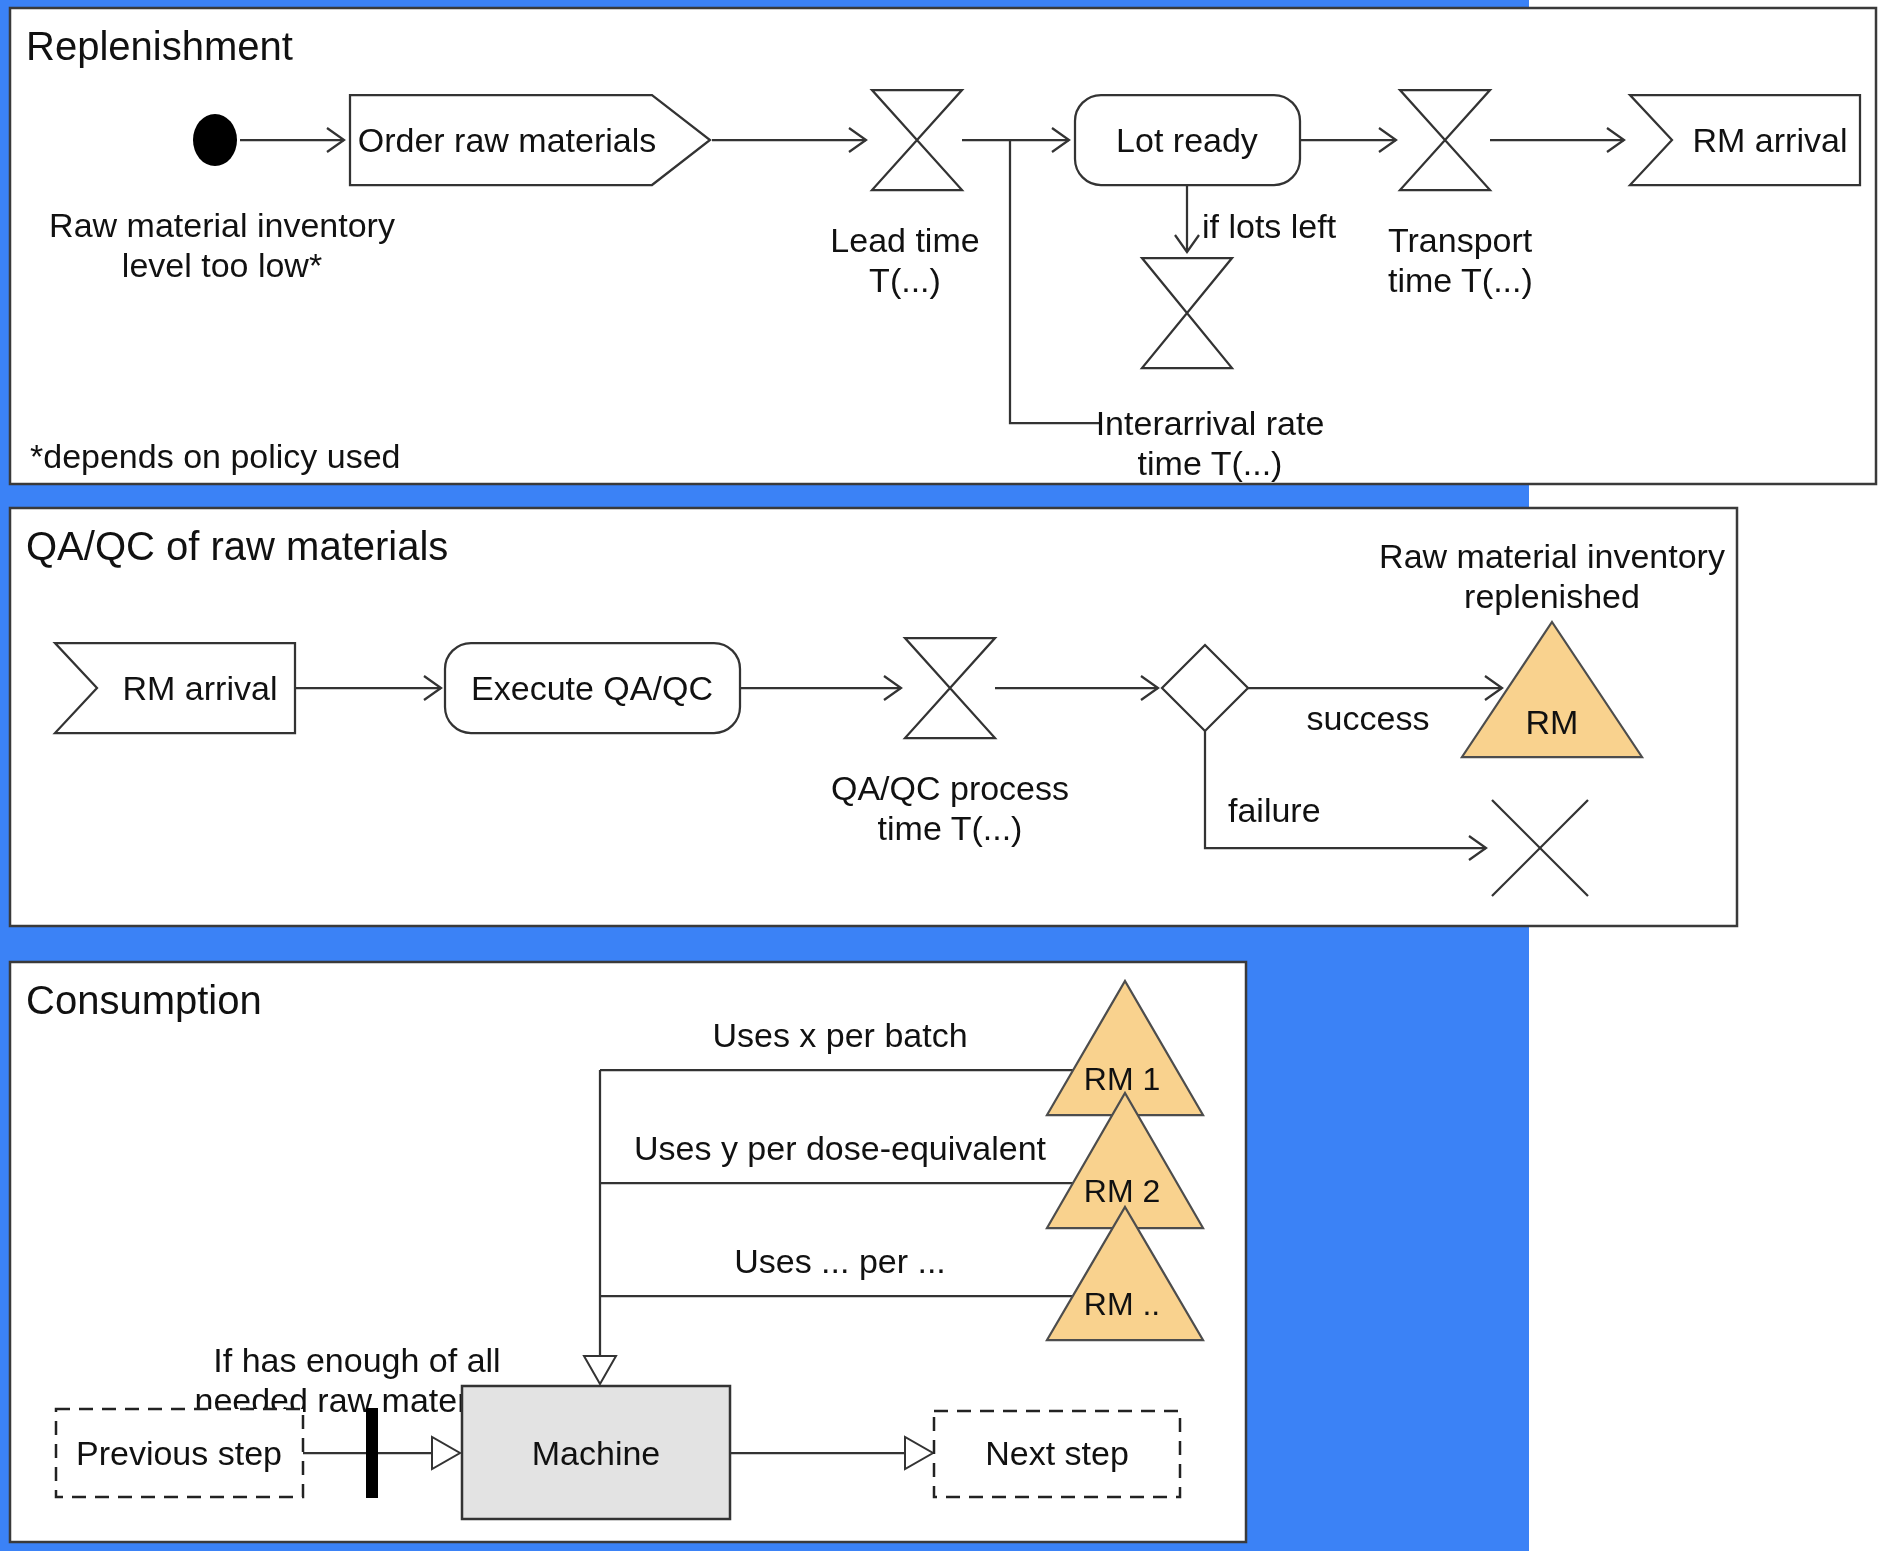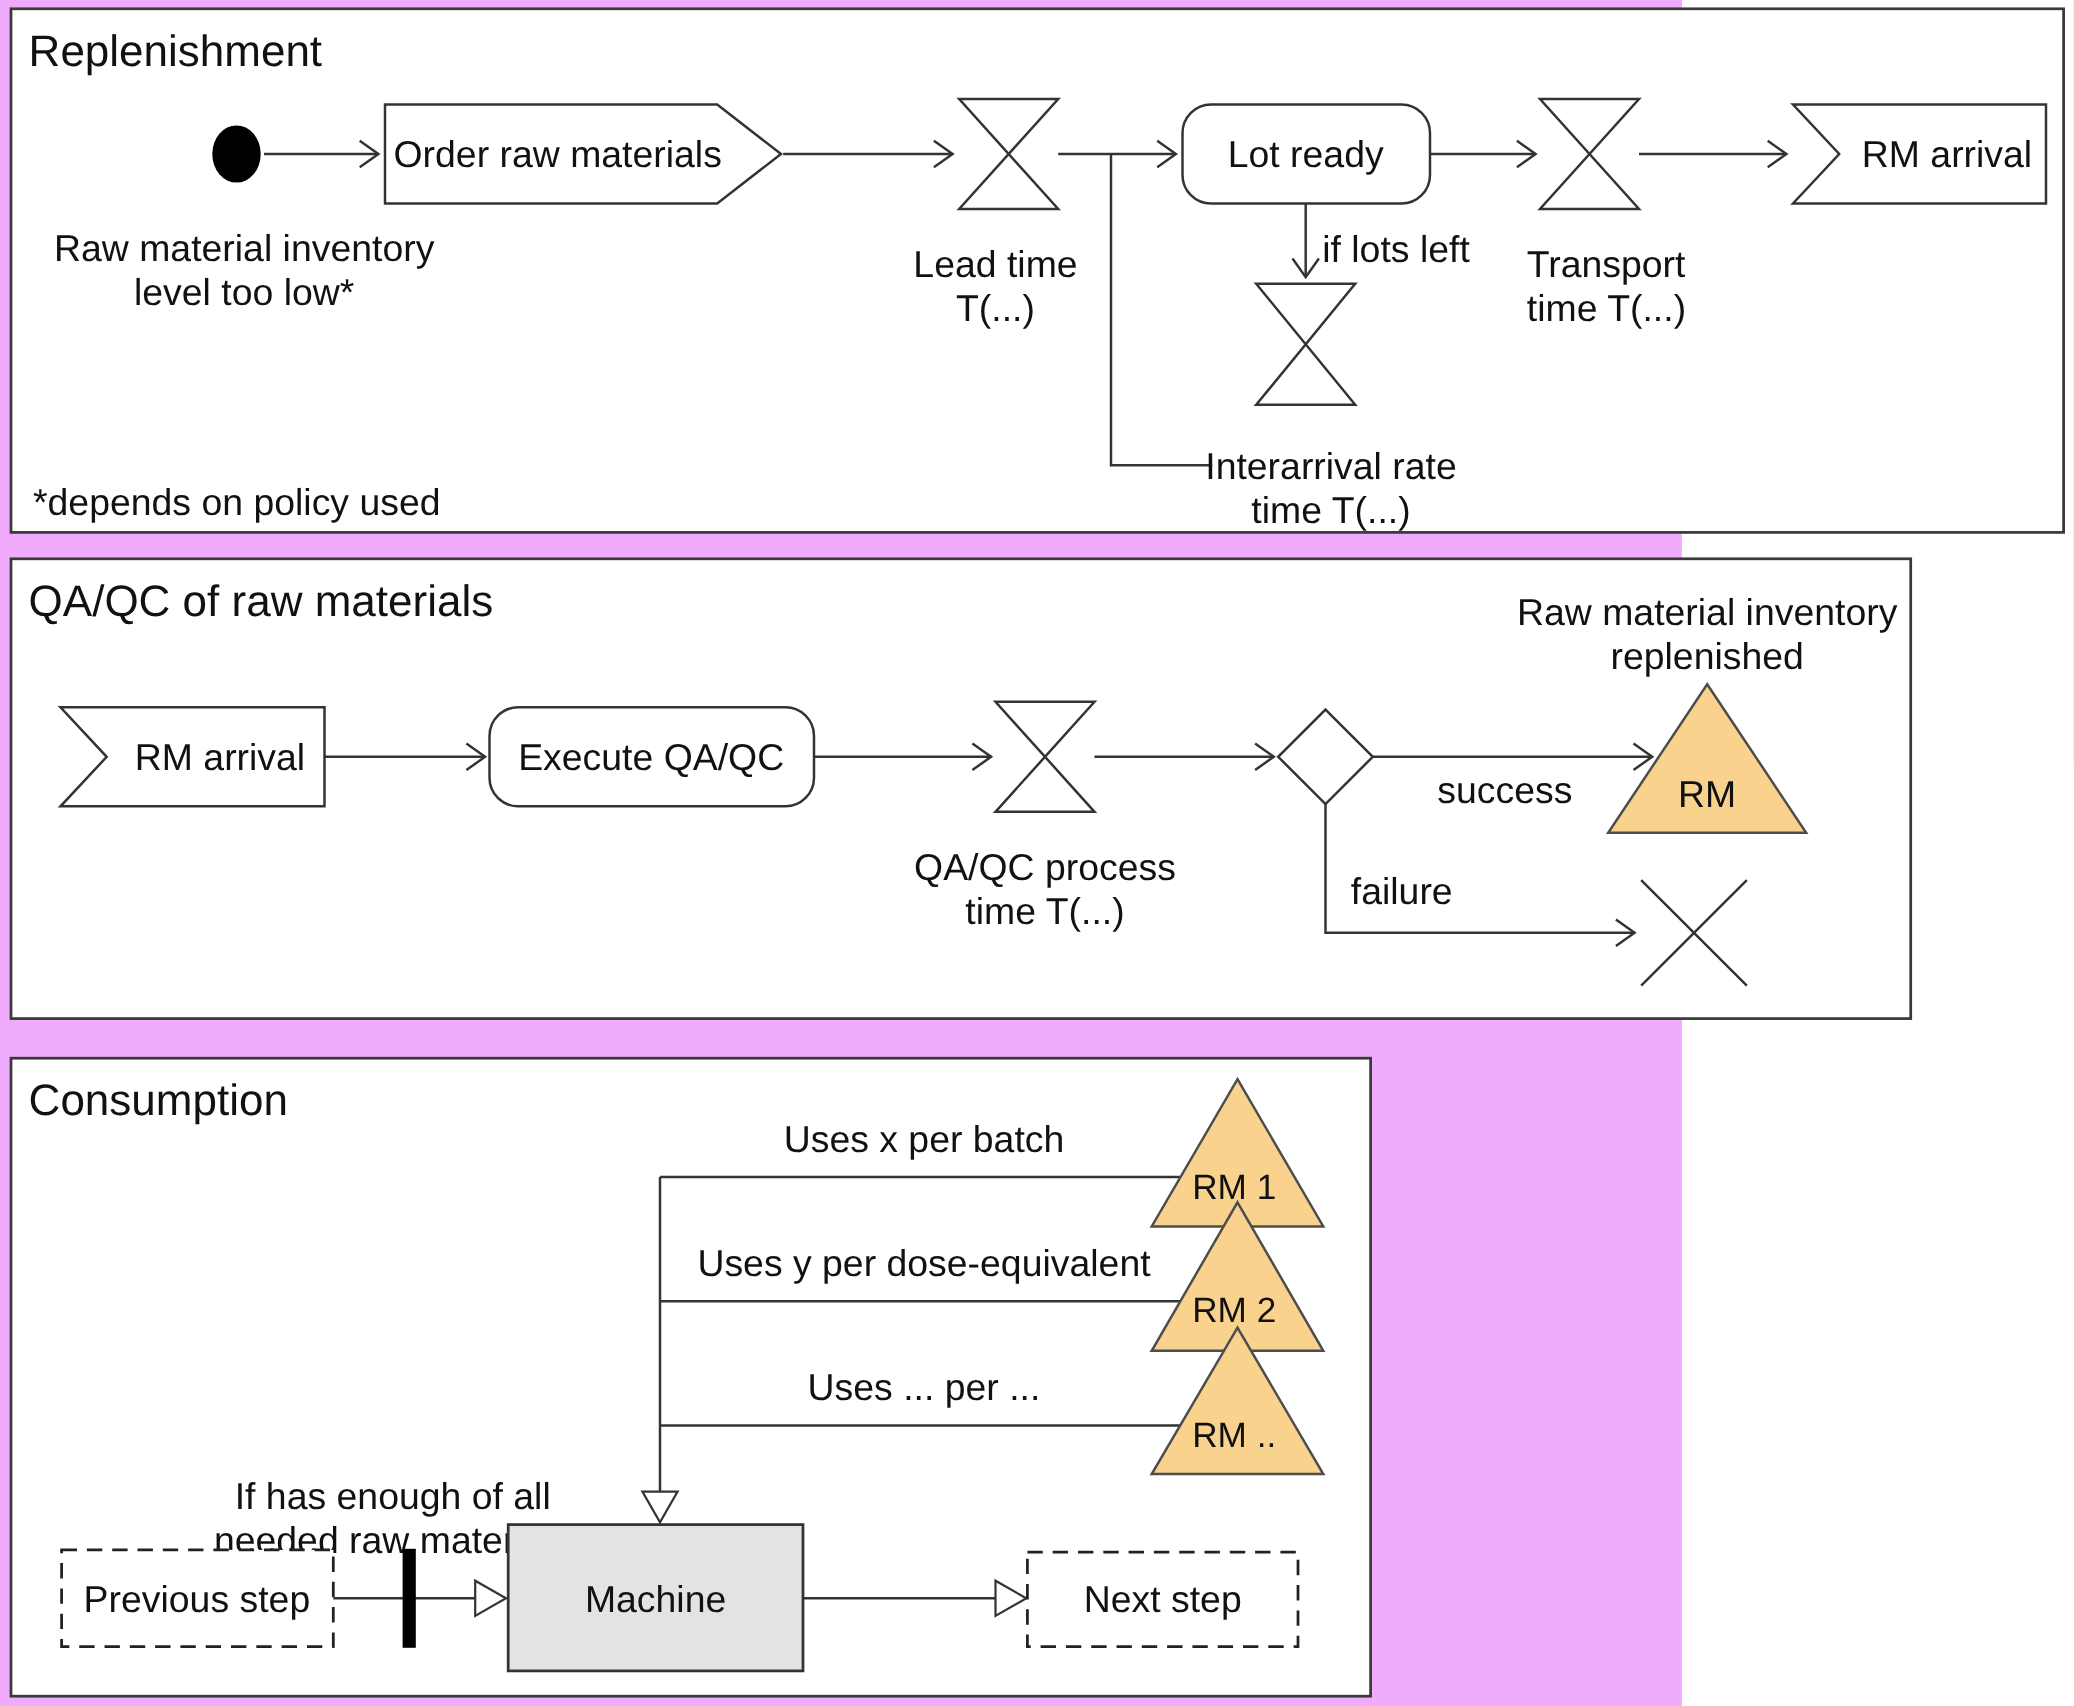--- a/index.html
+++ b/index.html
@@ -1,16 +1,16 @@
 <!DOCTYPE html>
 <html><head>
 <meta charset="utf-8">
 <style>
   html,body{margin:0;padding:0;background:#fff;}
-  .page{width:1529px;height:1551px;position:relative;background:#f0abfc;}
+  .page{width:1529px;height:1551px;position:relative;background:#3b82f6;}
   .panel{fill:#fff;stroke:#3a3a3a;stroke-width:2.5;}
   .ln{stroke:#333;stroke-width:2.25;fill:none;}
   .shape{fill:#fff;stroke:#333;stroke-width:2.25;}
   .dashedbox{fill:#fff;stroke:#222;stroke-width:2.5;stroke-dasharray:14 9;}
   .ah{fill:#fff;stroke:#333;stroke-width:2;}
   .vh{fill:none;stroke:#333;stroke-width:2.25;}
   .txt{font:34px "Liberation Sans",sans-serif;fill:#111;}
   .txt32{font:32px "Liberation Sans",sans-serif;fill:#111;}
   .title{font:40px "Liberation Sans",sans-serif;fill:#111;}
   .ctr{text-anchor:middle;}

